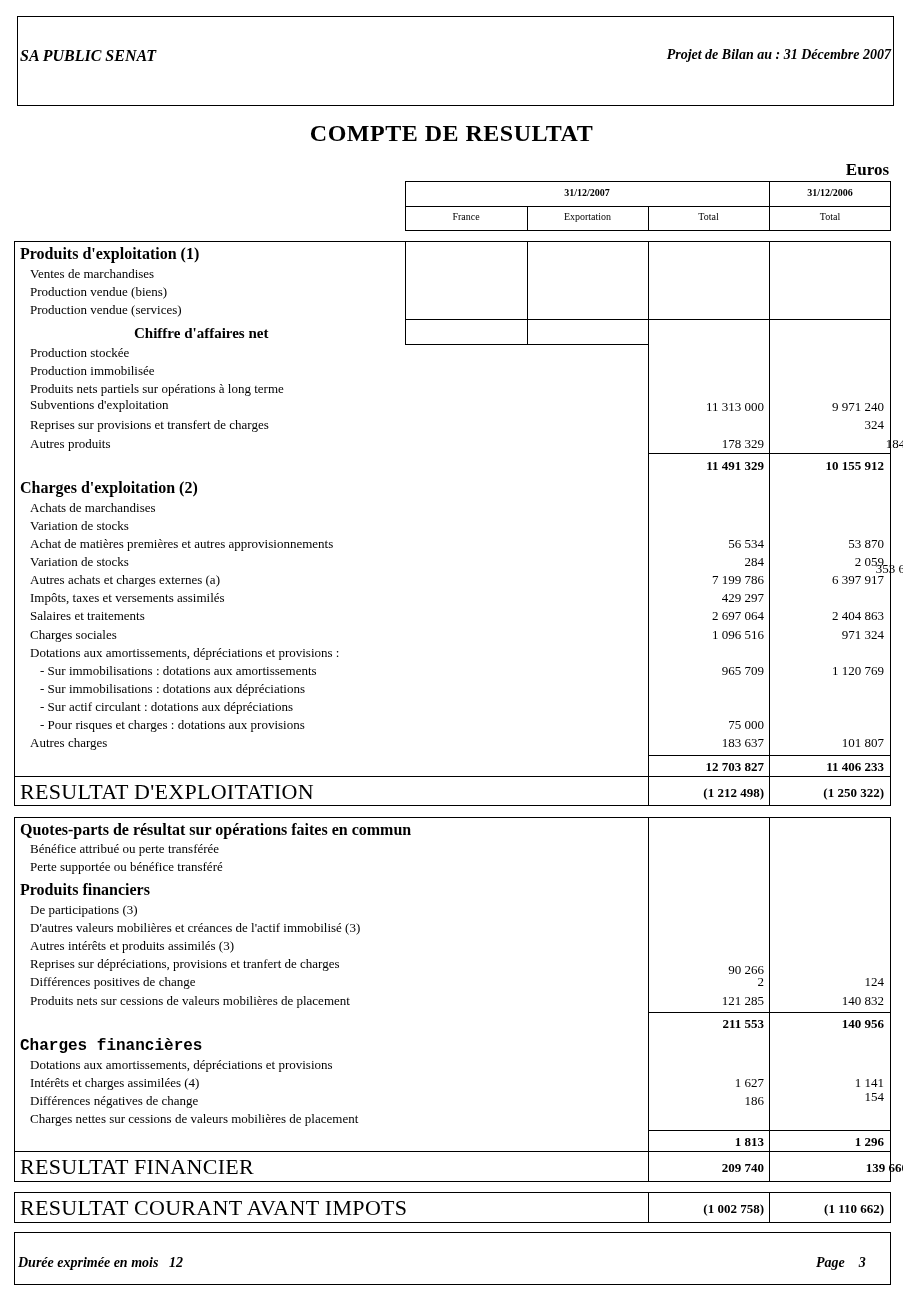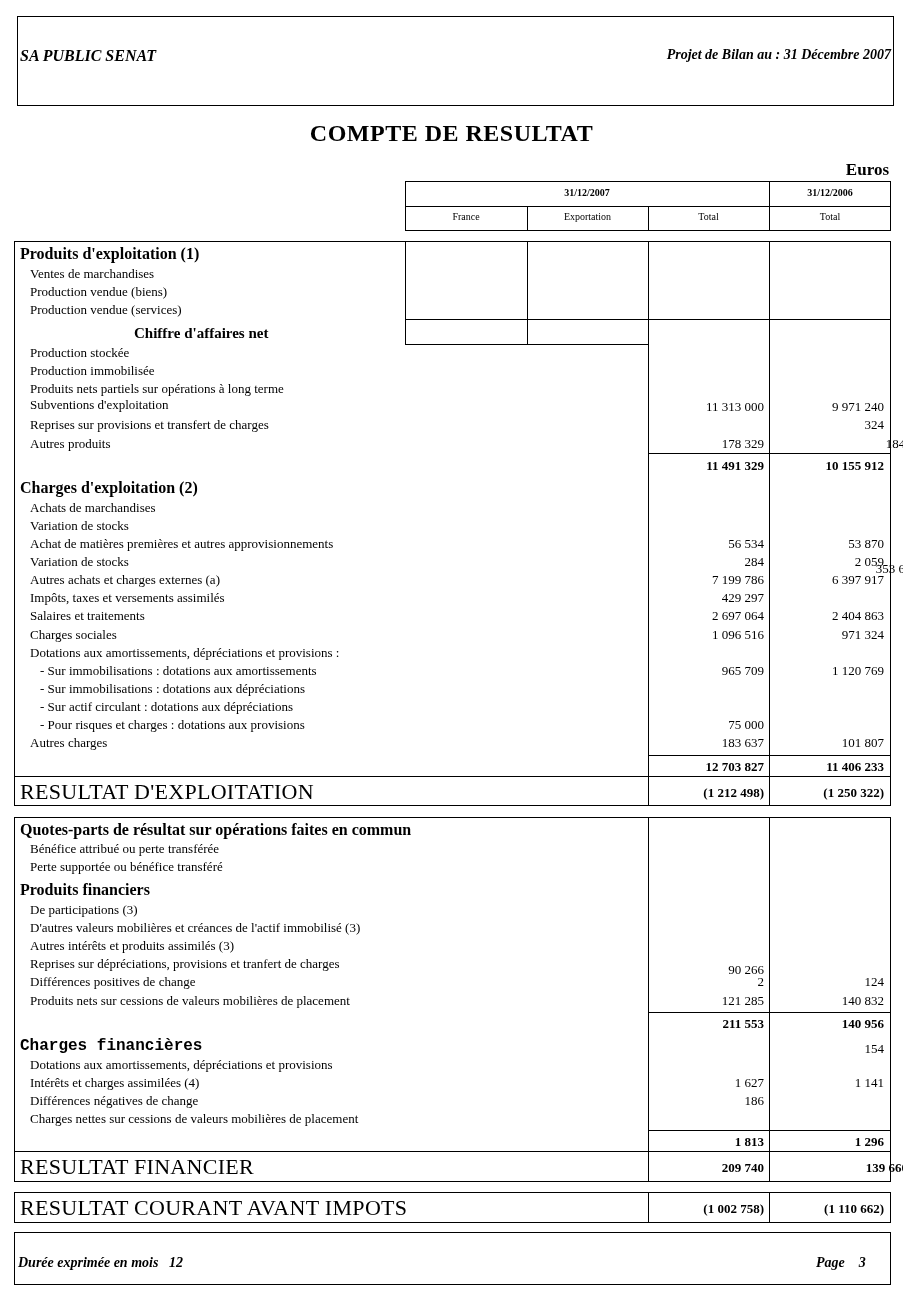--- a/index.html
+++ b/index.html
@@ -146,21 +146,21 @@
 <div class="num c3 b" style="top:1015px;">211 553</div>
 <div class="num c4 b" style="top:1015px;">140 956</div>
 
 <div class="lbl sec" style="top:1037px;font-family:Liberation Mono, monospace;">Charges financières</div>
 <div class="lbl item" style="top:1056px;">Dotations aux amortissements, dépréciations et provisions</div>
 <div class="lbl item" style="top:1074px;">Intérêts et charges assimilées (4)</div>
 <div class="num c3" style="top:1074px;">1 627</div>
 <div class="num c4" style="top:1074px;">1 141</div>
 <div class="lbl item" style="top:1092px;">Différences négatives de change</div>
 <div class="num c3" style="top:1092px;">186</div>
-<div class="num c4" style="top:1040px;">154</div>
+<div class="num c4" style="top:1088px;">154</div>
 <div class="lbl item" style="top:1110px;">Charges nettes sur cessions de valeurs mobilières de placement</div>
 <div class="num c3 b" style="top:1133px;">1 813</div>
 <div class="num c4 b" style="top:1133px;">1 296</div>
 
 <div class="lbl res" style="top:1158px;">RESULTAT FINANCIER</div>
 <div class="num c3 b" style="top:1159px;">209 740</div>
 <div class="num c4 b" style="top:1159px;padding-left:24px;">139 660</div>
 
 <div class="box" style="left:14px;top:1192px;width:877px;height:31px;"></div>
 <div class="vl" style="left:648px;top:1192px;height:31px;"></div>

